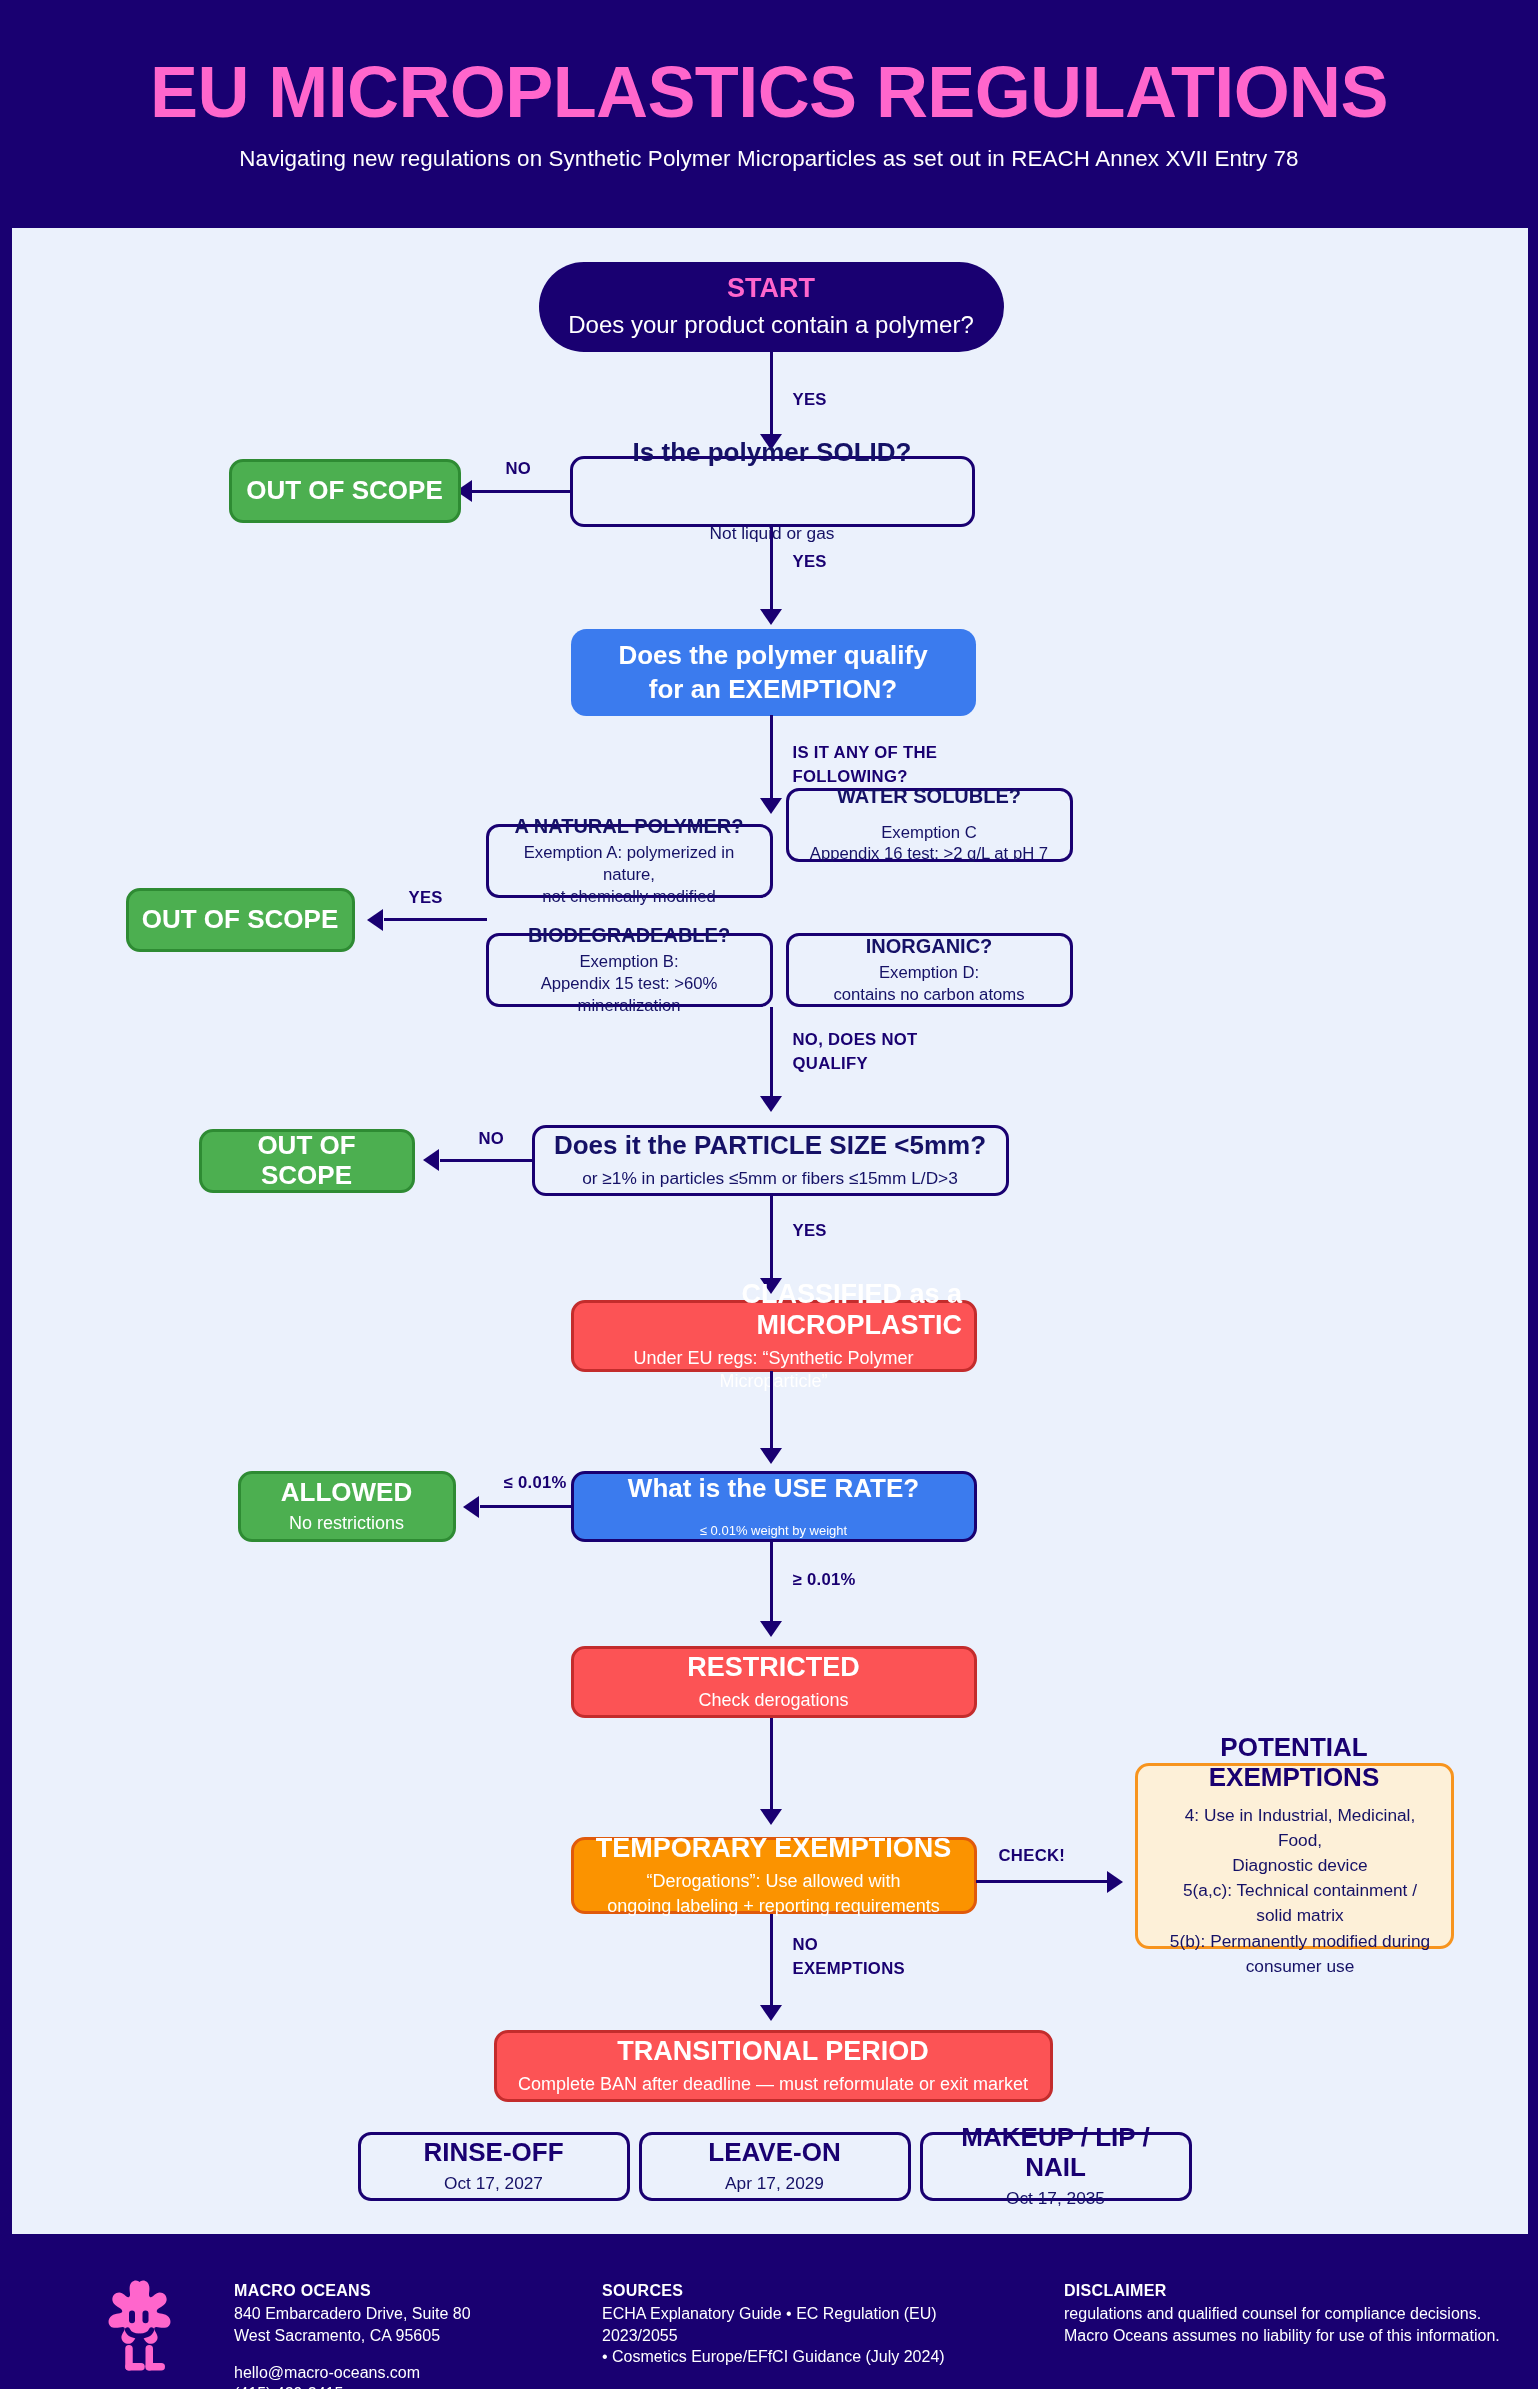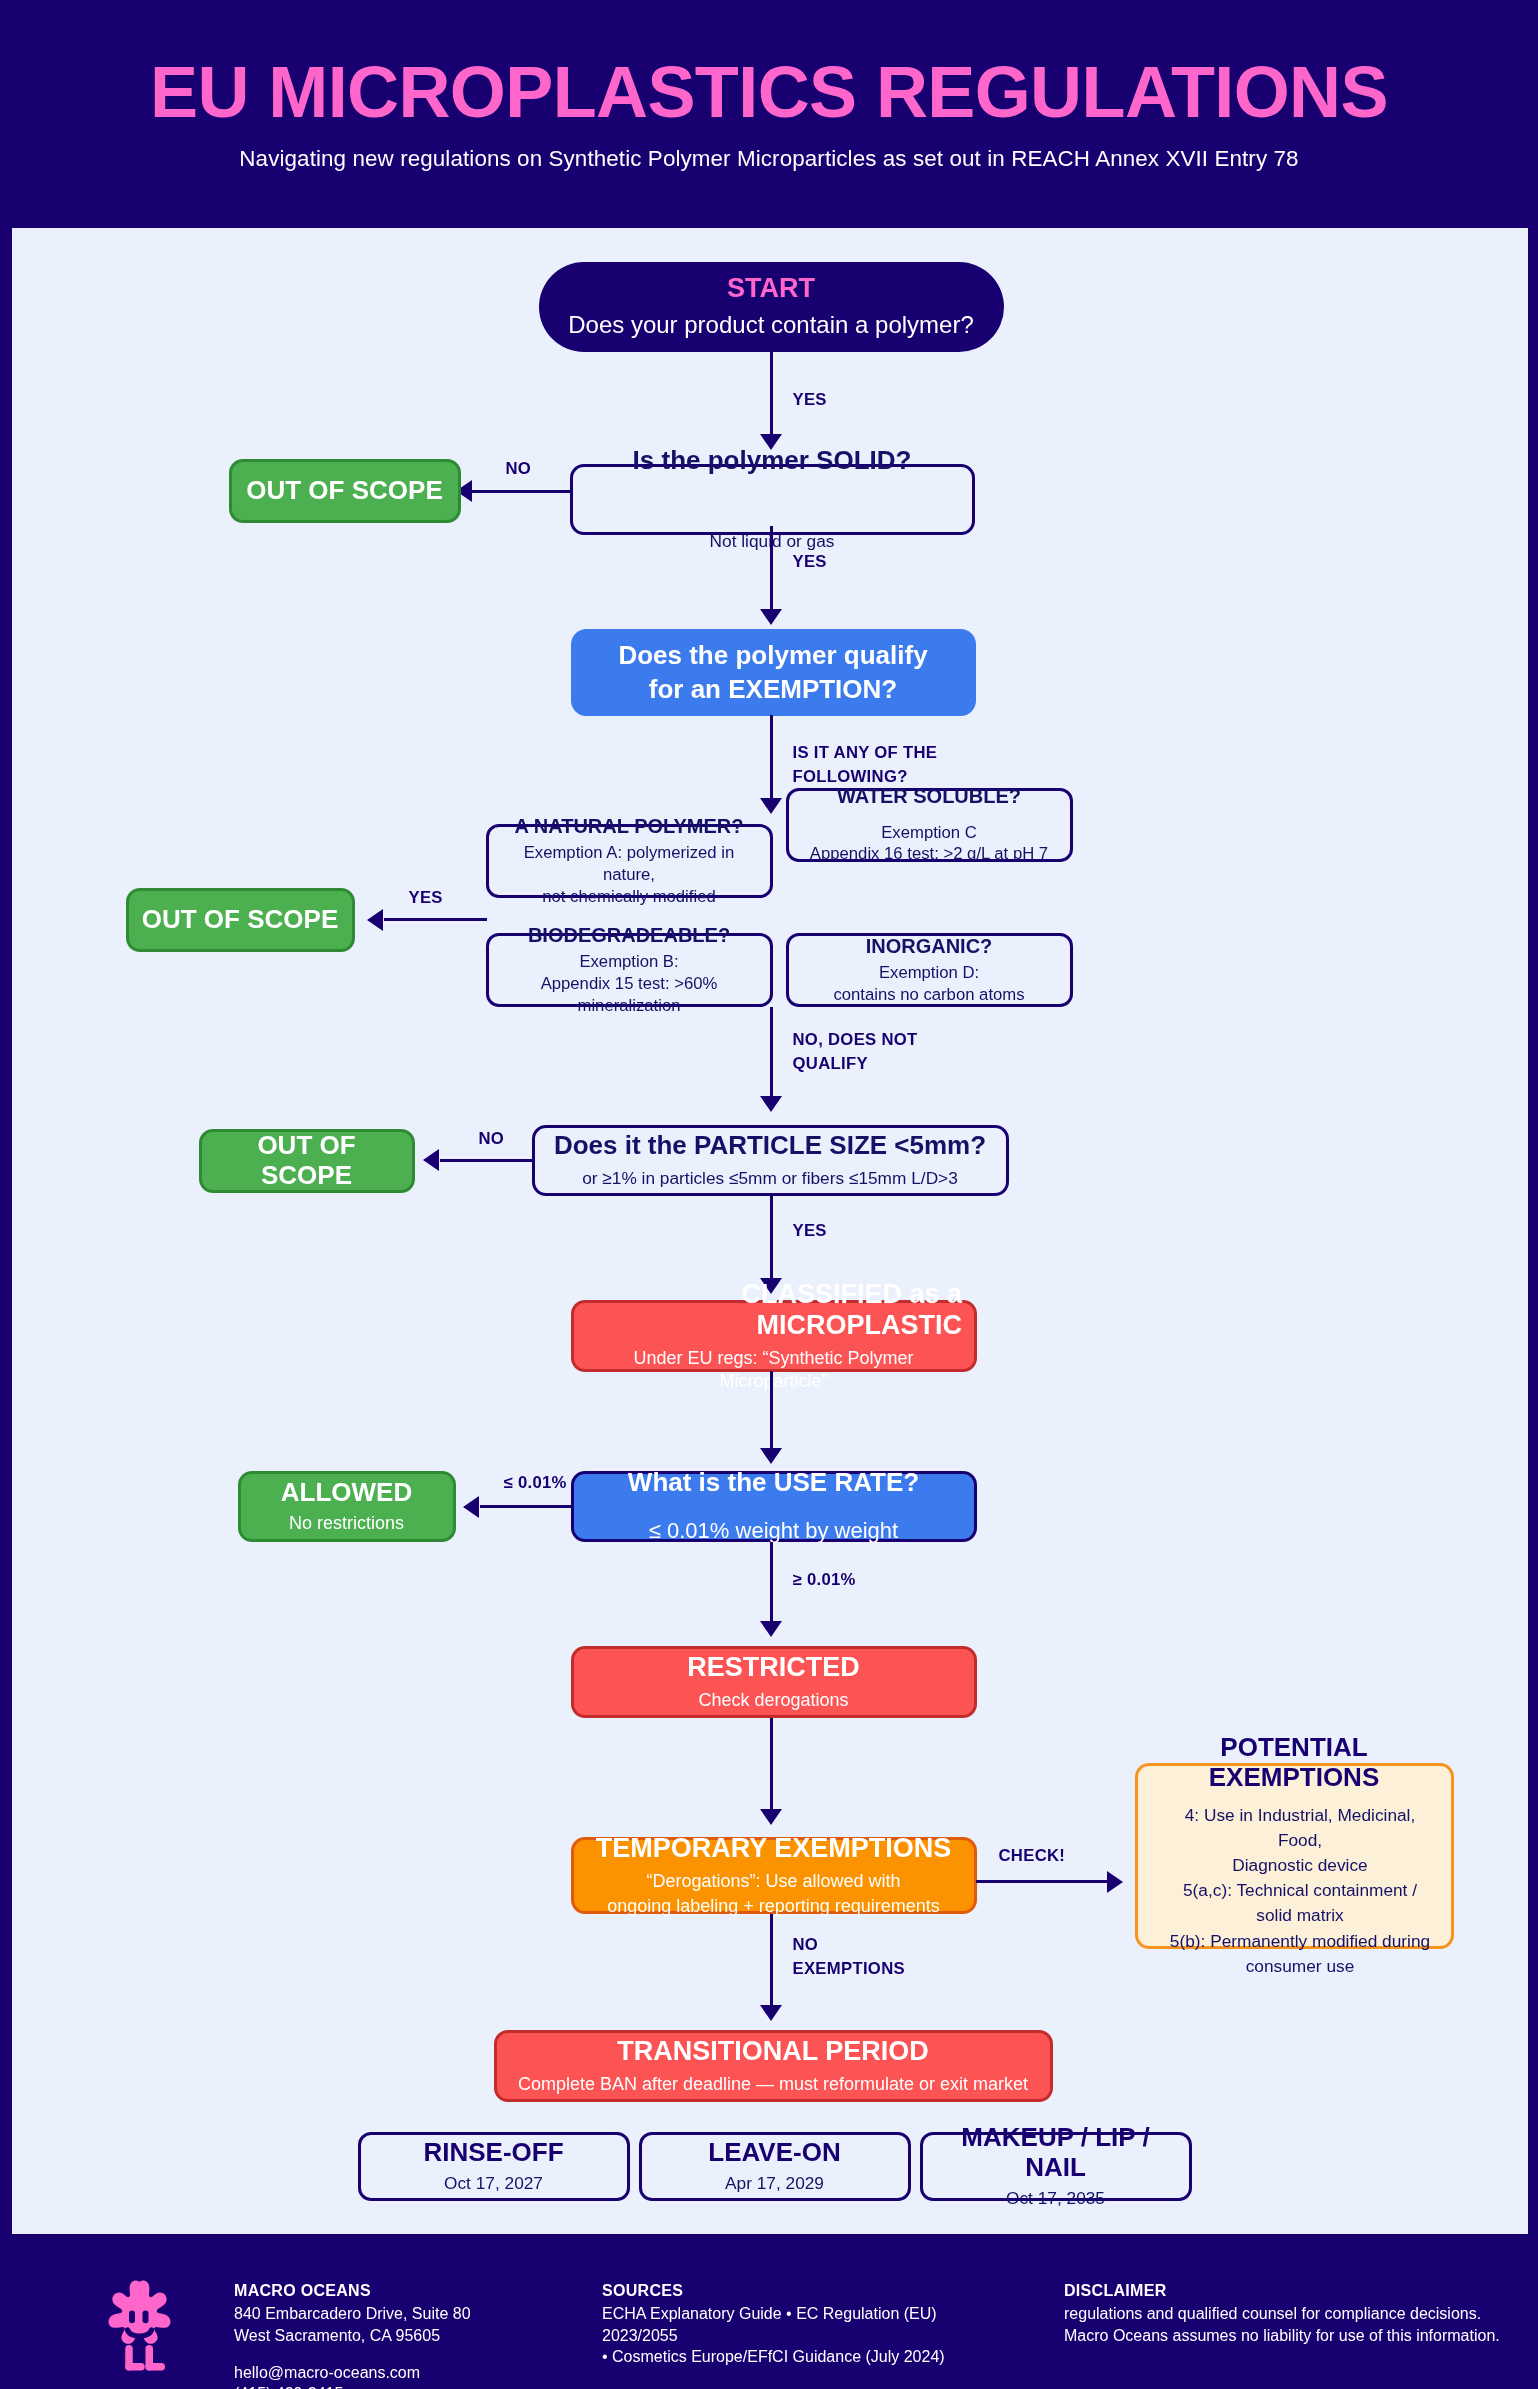--- a/index.html
+++ b/index.html
@@ -50,21 +50,21 @@
   .n-white { background:#EBF1FC; border:3.2px solid #190071; color:#190071; }
   .n-white .t1 { color:#151166; font-size:26px; }
   .n-white .t2 { color:#151166; font-size:17.3px; margin-top:5.8px; }
 
   .n-small { background:#EBF1FC; border:3.2px solid #190071; color:#151166; border-radius:13px; }
   .n-small .t1 { font-size:20px; color:#151166; }
   .n-small .t2 { font-size:16.7px; color:#151166; margin-top:4.5px; }
 
   .n-blue { background:#3B7BEE; border:3.2px solid #190071; color:#fff; }
   .n-blue .t1 { color:#fff; font-size:26px; }
-  .n-blue .t2 { color:#fff; font-size:22px; margin-top:19px; }
+  .n-blue .t2 { color:#fff; font-size:13px; margin-top:19px; }
 
   .n-blue-plain { background:#3B7BEE; color:#fff; border:none; }
   .n-blue-plain .t1 { color:#fff; font-size:26px; line-height:1.3; }
 
   .n-green { background:#4CAF50; border:3.2px solid #2E8B33; color:#fff; }
   .n-green .t1 { color:#fff; font-size:26px; }
   .n-green .t2 { color:#fff; font-size:18px; margin-top:4.5px; }
 
   .n-red { background:#FC5355; border:3.2px solid #C32C2C; color:#fff; }
   .n-red .t1 { color:#fff; font-size:27px;text-align:right; }
@@ -118,21 +118,21 @@
   <div class="canvas">
 
     <div class="node n-start" style="left:527px; top:34px; width:465px; height:90px;">
       <div class="t1">START</div>
       <div class="t2">Does your product contain a polymer?</div>
     </div>
     <div class="vline" style="left:758px; top:124px; height:90px;"></div>
     <div class="arrow-d" style="left:748px; top:206px;"></div>
     <div class="elabel" style="left:781px; top:160px;">YES</div>
 
-    <div class="node n-white" style="left:558px; top:236px; width:405px; height:71px;gap:48px;">
+    <div class="node n-white" style="left:558px; top:228px; width:405px; height:71px;gap:48px;">
       <div class="t1">Is the polymer SOLID?</div>
       <div class="t2">Not liquid or gas</div>
     </div>
 
     <div class="hline" style="left:460px; top:262px; width:99px;"></div>
     <div class="arrow-l" style="left:444px; top:252px;"></div>
     <div class="elabel" style="left:494px; top:229px;">NO</div>
     <div class="node n-green" style="left:217px; top:231px; width:232px; height:64px;">
       <div class="t1">OUT OF SCOPE</div>
     </div>

